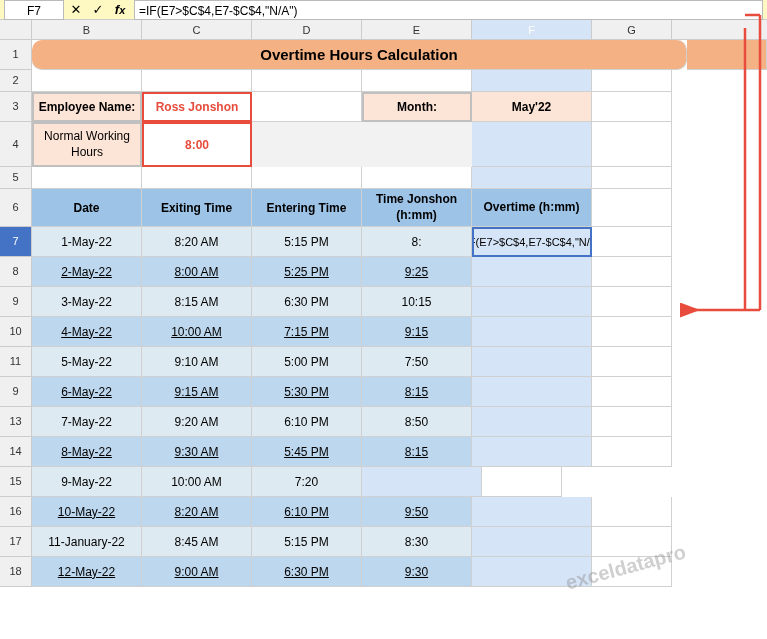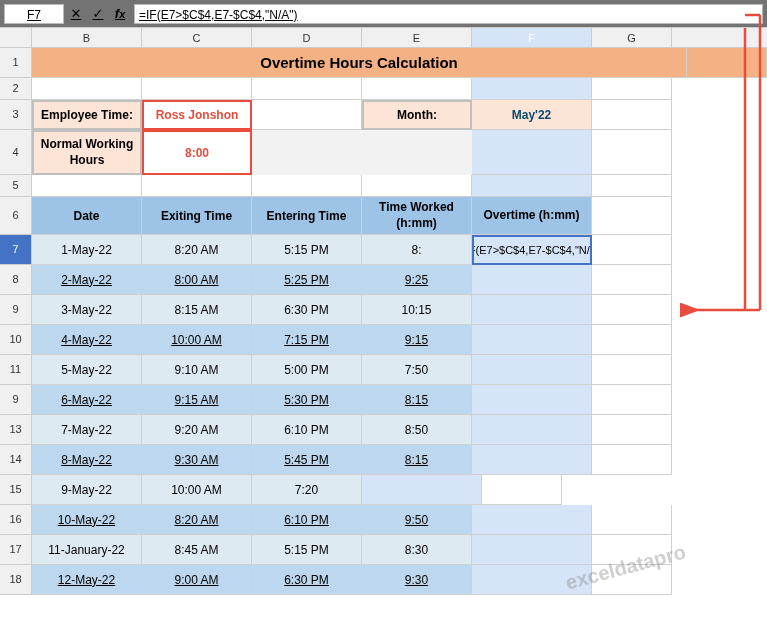--- a/index.html
+++ b/index.html
@@ -7,27 +7,26 @@
       font-family: Arial, sans-serif;
       font-size: 13px;
       background: #fff;
       width: 767px;
       height: 639px;
       overflow: hidden;
     }
 
     
     .excel-top {
-      background: #737373;
+      background: #fef9c3;
       border-bottom: 1px solid #ccc;
       display: flex;
       align-items: center;
-      height: 28px;
+      height: 20px;
       padding: 0 4px;
-      text-decoration: underline;
     }
     .name-box {
       width: 60px;
       border: 1px solid #bbb;
       height: 20px;
       font-size: 12px;
       text-align: center;
       line-height: 20px;
       background: white;
       margin-right: 2px;
@@ -147,21 +146,21 @@
     
     .title-cell {
       background: #f4b183 !important;
       font-size: 16px;
       font-weight: bold;
       color: #000;
       justify-content: center !important;
     }
     .info-label { background: #fce4d6 !important; font-weight: bold; }
     .info-value-red { background: white !important; color: #e74c3c; font-weight: bold; border: 2px solid #e74c3c !important; }
-    .info-value-pink { background: #fce4d6 !important; color: #0c4a6e; font-weight: bold; }
+    .info-value-pink { background: #fce4d6 !important; color: #000000; font-weight: bold; }
 
     
     .tbl-header { background: #9dc3e6 !important; font-weight: bold; text-align: center; justify-content: center; }
 
     
     .tbl-data { background: #deeaf1 !important; }
     .tbl-alt { background: #bdd7ee !important; text-decoration: underline; }
 
     
     .active-cell {
@@ -213,57 +212,57 @@
       <div class="col-header cD">D</div>
       <div class="col-header cE">E</div>
       <div class="col-header cF selected">F</div>
       <div class="col-header cG">G</div>
     </div>
 
     <div class="rows-container">
 
       <div class="sheet-row rH30">
         <div class="row-num rH30">1</div>
-        <div class="cell cB title-cell" colspan="5" style="flex:1; background:#f4b183 !important; border-right:1px solid #d0d0d0;">
+        <div class="cell cB title-cell" colspan="5" style="flex:1; background:#f4b183 !important; border-right:1px solid #d0d0d0;border-radius:10px;">
           <span style="font-size:15px; font-weight:bold;">Overtime Hours Calculation</span>
         </div>
         <div class="cell cG" style="background:#f4b183 !important;"></div>
       </div>
 
       <div class="sheet-row rH22">
         <div class="row-num rH22">2</div>
         <div class="cell cB"></div>
         <div class="cell cC"></div>
         <div class="cell cD"></div>
         <div class="cell cE"></div>
         <div class="cell cF"></div>
         <div class="cell cG"></div>
       </div>
 
       <div class="sheet-row rH30">
         <div class="row-num rH30">3</div>
         <div class="cell cB info-label" style="font-weight:bold; border:2px solid #c0c0c0;">
-          <span>Employee Time:</span>
+          <span>Employee Name:</span>
         </div>
         <div class="cell cC info-value-red">
           <span>Ross Jonshon</span>
         </div>
         <div class="cell cD"></div>
         <div class="cell cE info-label" style="font-weight:bold; border:2px solid #c0c0c0; ">
           <span>Month:</span>
         </div>
         <div class="cell cF info-value-pink" style="justify-content:center;">
           <span>May'22</span>
         </div>
         <div class="cell cG"></div>
       </div>
 
       <div class="sheet-row rH45">
         <div class="row-num rH45">4</div>
-        <div class="cell cB info-label" style="font-weight:bold; border:2px solid #c0c0c0; text-align:center; justify-content:center; flex-direction:column; line-height:1.3;">
+        <div class="cell cB info-label" style="font-weight:normal; border:2px solid #c0c0c0; text-align:center; justify-content:center; flex-direction:column; line-height:1.3;">
           <span style="white-space:normal; text-align:center;">Normal Working Hours</span>
         </div>
         <div class="cell cC info-value-red">
           <span>8:00</span>
         </div>
         <div class="cell cD" style="border:none;background:#f2f2f2;"></div>
         <div class="cell cE" style="border:none;background:#f2f2f2;"></div>
         <div class="cell cF" style="background:#d6e4f7 !important;"></div>
         <div class="cell cG"></div>
       </div>
@@ -283,21 +282,21 @@
         <div class="cell cB tbl-header">
           <span>Date</span>
         </div>
         <div class="cell cD tbl-header">
           <span>Exiting Time</span>
         </div>
         <div class="cell cC tbl-header">
           <span>Entering Time</span>
         </div>
         <div class="cell cE tbl-header" style="white-space:normal; text-align:center; line-height:1.3; flex-direction:column;">
-          <span>Time Worked (h:mm)</span>
+          <span>Time Jonshon (h:mm)</span>
         </div>
         <div class="cell cF tbl-header" style="white-space:normal; text-align:center; line-height:1.3; flex-direction:column;">
           <span>Overtime (h:mm)</span>
         </div>
         <div class="cell cG"></div>
       </div>
 
       <div id="data-rows-container">
           <div class="sheet-row rH30">
     <div class="row-num rH30 selected">7</div>

